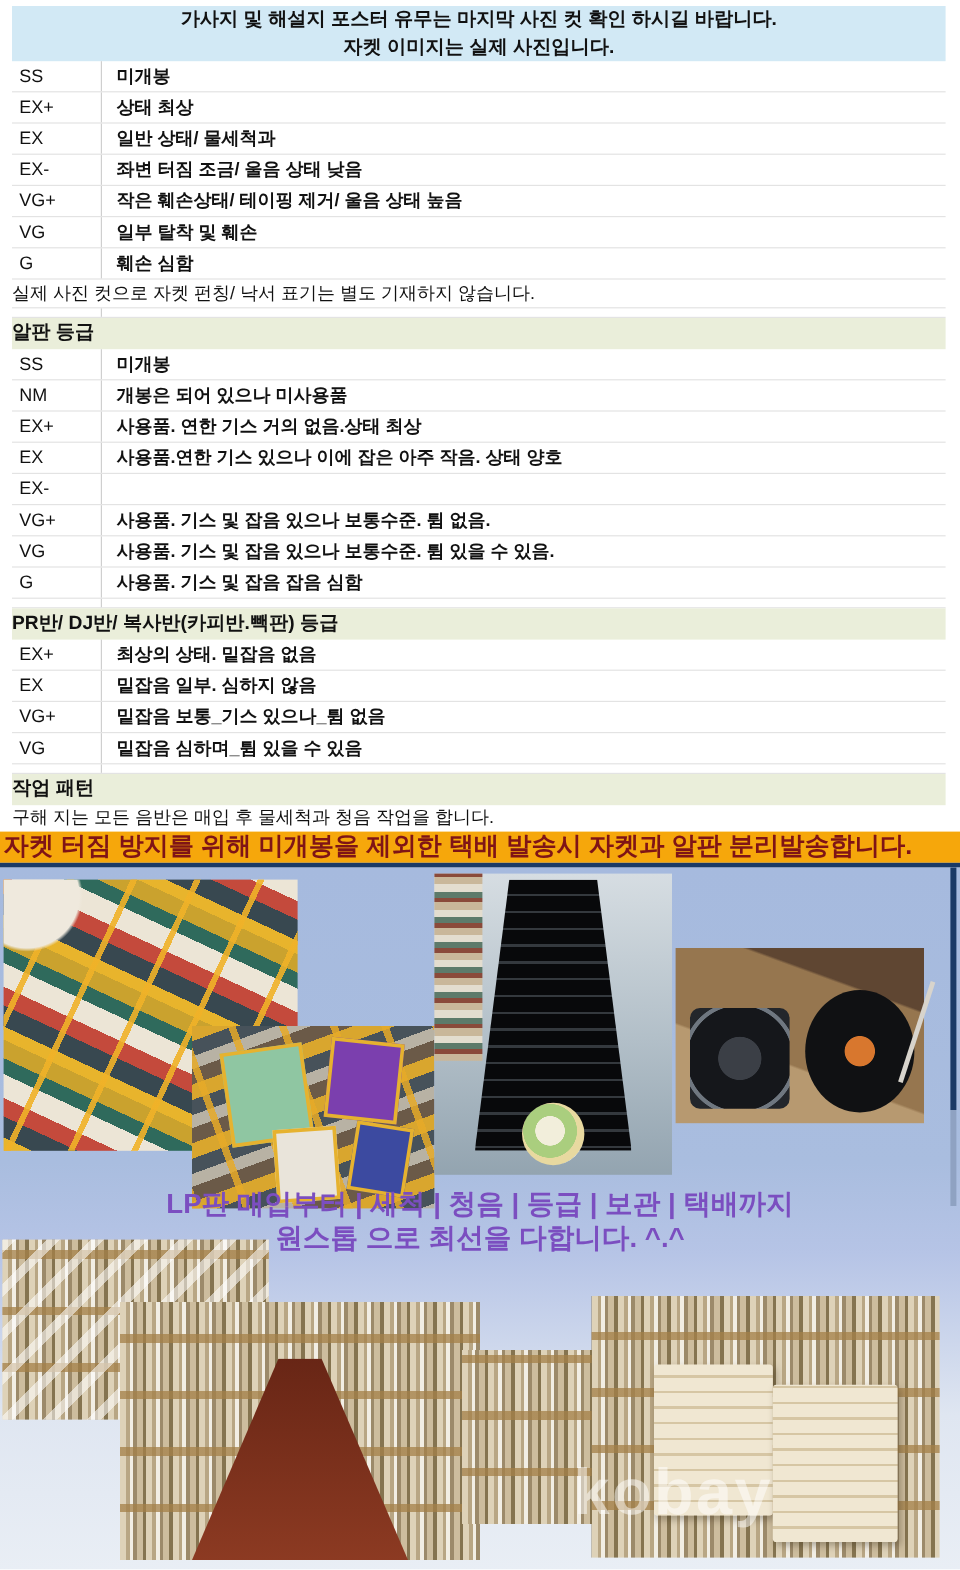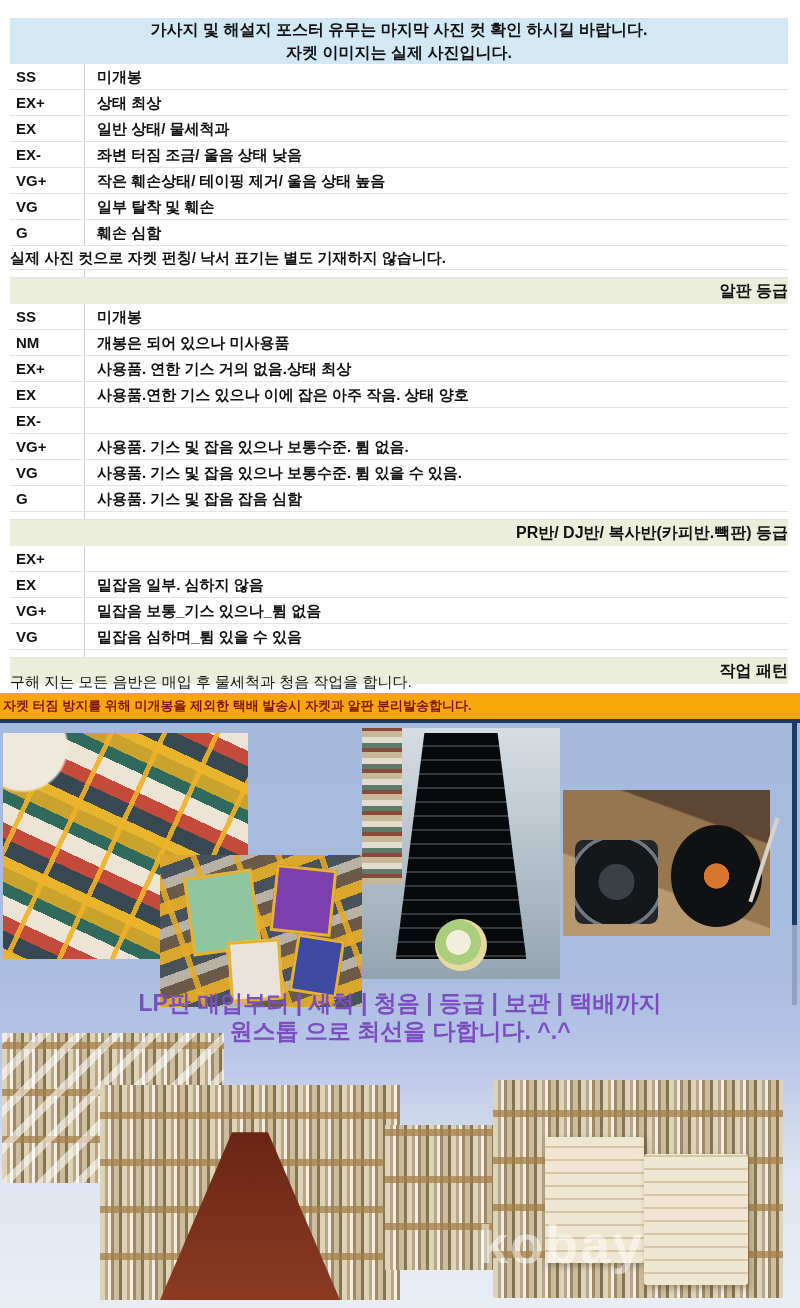--- a/index.html
+++ b/index.html
@@ -1,48 +1,48 @@
 <!DOCTYPE html>
 <html><head>
 <meta charset="utf-8">
 <style>
   html,body{margin:0;padding:0;}
   body{
     width:800px;height:1308px;position:relative;background:#ffffff;
     font-family:"Liberation Sans","DejaVu Sans",sans-serif;
     color:#111;overflow:hidden;
   }
-  .tablewrap{position:absolute;left:10px;top:18px;width:778px;}
+  .tablewrap{position:absolute;left:10px;top:5px;width:778px;}
   .blue-header{
     background:#d2e9f5;text-align:center;font-weight:bold;font-size:16px;
     line-height:23px;padding:0;height:46px;
   }
   .grade-row{display:flex;height:26px;border-bottom:1px solid #e3e3e3;box-sizing:border-box;}
   .gcell{
     width:75px;flex:0 0 75px;border-right:1px solid #cfcfcf;box-sizing:border-box;
-    font-weight:bold;font-size:15px;line-height:25px;padding-left:6px;
+    font-weight:normal;font-size:15px;line-height:25px;padding-left:6px;
   }
   .dcell{flex:1;font-weight:bold;font-size:15px;line-height:25px;padding-left:12px;}
   .note-row{
-    height:24px;border-bottom:1px solid #e3e3e3;font-weight:bold;font-size:15px;
+    height:24px;border-bottom:1px solid #e3e3e3;font-weight:normal;font-size:15px;
     line-height:23px;box-sizing:border-box;
   }
   .spacer-row{height:8px;box-sizing:border-box;}
   .spacer-row .gcell{height:100%;}
   .green-header{
-    background:#eaeeda;text-align:right;font-weight:bold;font-size:16px;
+    background:#eaeeda;text-align:left;font-weight:bold;font-size:16px;
     height:26px;line-height:26px;
   }
   .work-note{
     position:absolute;left:10px;top:671px;width:778px;height:22px;
     font-weight:normal;font-size:15px;line-height:21px;
   }
   .orange-banner{
     position:absolute;left:0;top:693px;width:800px;height:26px;
-    background:#f6a70b;color:#7f1416;font-weight:bold;font-size:13px;
+    background:#f6a70b;color:#7f1416;font-weight:bold;font-size:21px;
     line-height:25px;padding-left:3px;box-sizing:border-box;
   }
   .navy-divider{position:absolute;left:0;top:719px;width:800px;height:4px;background:#1b3a66;}
   .collage{
     position:absolute;left:0;top:723px;width:800px;height:585px;
     background:linear-gradient(180deg,#a6bade 0%,#a9bddf 42%,#b6c4e6 55%,#dfe6f1 78%,#e9eef5 100%);
   }
   .photo{position:absolute;}
   
   .photo-a{
@@ -215,20 +215,21 @@
 
   <div class="grade-row spacer-row">
     <div class="gcell"></div>
     <div class="dcell"></div>
   </div>
 
   <div class="green-header">PR반/ DJ반/ 복사반(카피반.빽판) 등급</div>
 
   <div class="grade-row">
     <div class="gcell">EX+</div>
+    <div class="dcell">최상의 상태. 밑잡음 없음</div>
   </div>
   <div class="grade-row">
     <div class="gcell">EX</div>
     <div class="dcell">밑잡음 일부. 심하지 않음</div>
   </div>
   <div class="grade-row">
     <div class="gcell">VG+</div>
     <div class="dcell">밑잡음 보통_기스 있으나_튐 없음</div>
   </div>
   <div class="grade-row">

